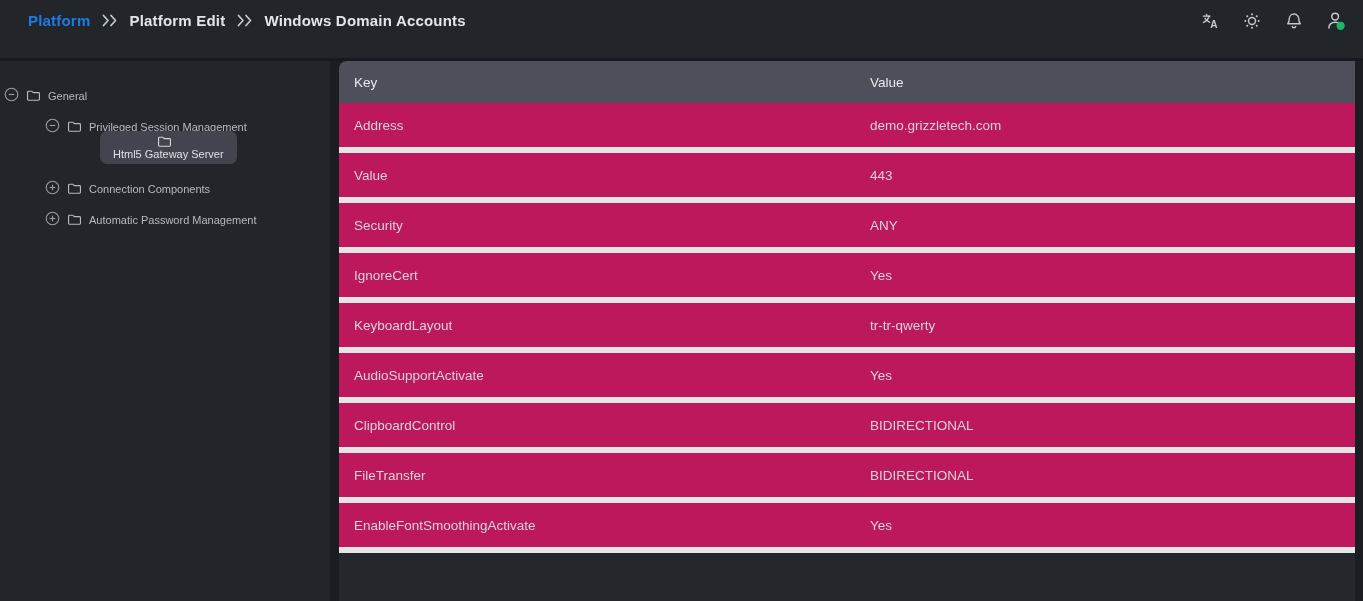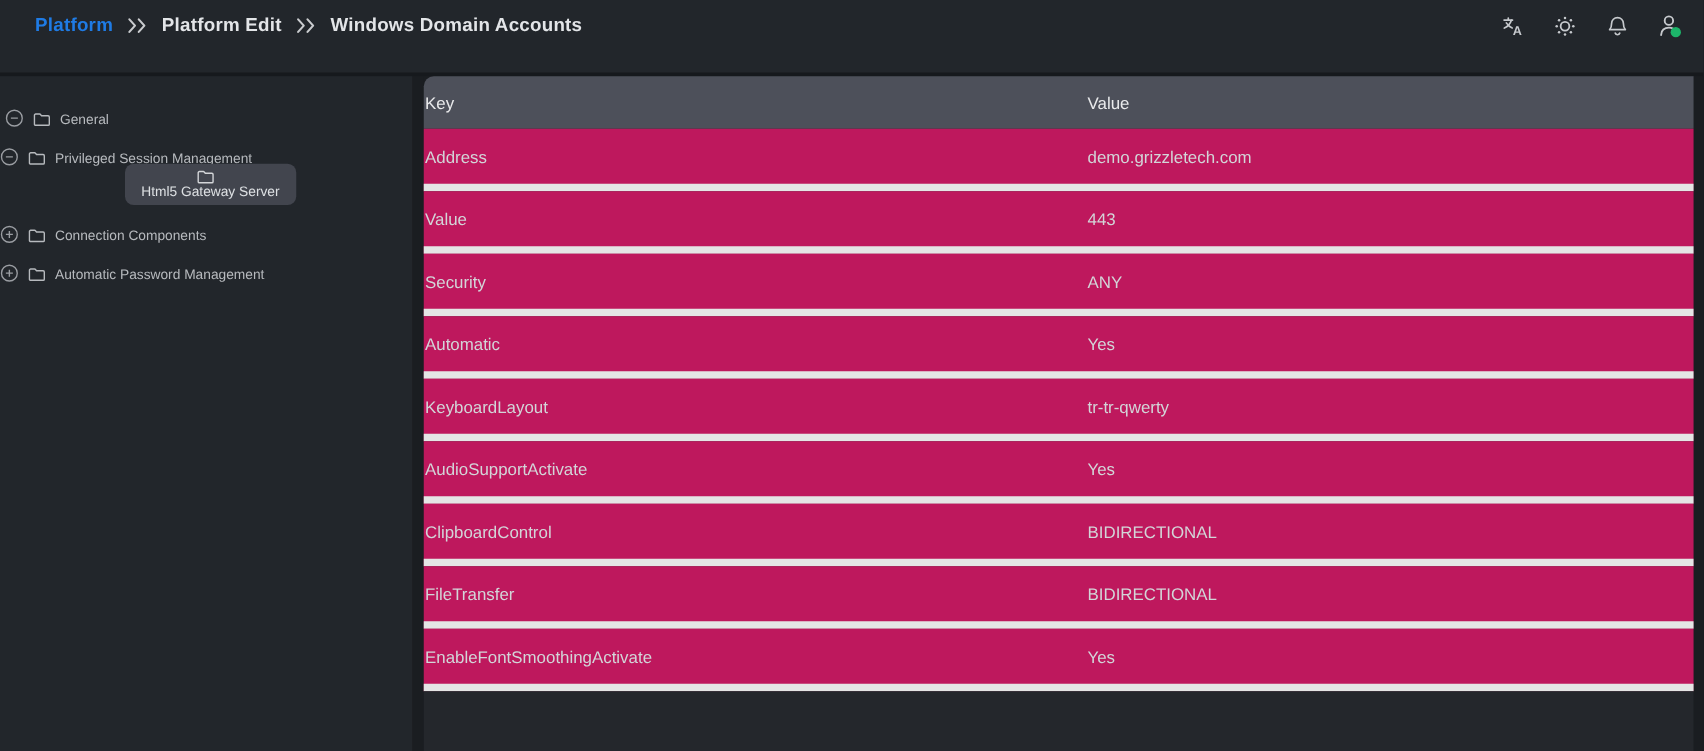--- a/index.html
+++ b/index.html
@@ -24,32 +24,32 @@
   .sidebar { width:330px; background:#22262b; padding-top:17px; flex:0 0 330px; }
   .v-divider { width:9px; background:#1a1d21; flex:0 0 9px; }
   .main { flex:1; display:flex; min-width:0; }
   .table-wrap { flex:1; display:flex; flex-direction:column; min-width:0; }
   .gutter { width:8px; background:#1a1d21; flex:0 0 8px; }
 
   
   .tree-item { display:flex; align-items:flex-end; height:24px; margin-bottom:7px;
                color:#b7babe; font-size:11px; cursor:pointer; }
   .lvl0 { padding-left:4px; }
-  .lvl1 { }
+  .lvl1 { padding-left:45px; }
   .lvl2 { padding-left:100px; }
   .toggle { display:flex; align-items:center; margin-right:7px; color:#9a9da2; }
   .folder { display:flex; align-items:center; margin-right:7px; color:#b7babe; }
   .tree-sel { display:flex; align-items:center; background:#42454e; border-radius:7px;
               padding:4px 13px; color:#dde0e3;flex-direction:column; }
   .tree-sel .folder { color:#d3d5d8; }
 
   
   .thead { height:42px; background:#4d505a; border-radius:8px 0 0 0;
            display:flex; align-items:center; color:#e9eaec; font-size:13.5px; flex:0 0 42px; }
-  .col-key { width:531px; padding-left:1px; flex:0 0 531px; }
+  .col-key { width:531px; padding-left:15px; flex:0 0 531px; }
   .col-val { flex:1; }
   .trow { height:50px; flex:0 0 50px; display:flex; align-items:center; background:#be185d;
           border-bottom:6px solid #e5e5e5; color:#d3d5d8; font-size:13.5px; cursor:default; }
   .filler { flex:1; background:#24272c; }
 </style>
 </head>
 <body>
 
 <div class="app">
 
@@ -204,21 +204,21 @@
         </div>
         <div class="trow">
           <div class="col-key">Value</div>
           <div class="col-val">443</div>
         </div>
         <div class="trow">
           <div class="col-key">Security</div>
           <div class="col-val">ANY</div>
         </div>
         <div class="trow">
-          <div class="col-key">Automatic</div>
+          <div class="col-key">IgnoreCert</div>
           <div class="col-val">Yes</div>
         </div>
         <div class="trow">
           <div class="col-key">KeyboardLayout</div>
           <div class="col-val">tr-tr-qwerty</div>
         </div>
         <div class="trow">
           <div class="col-key">AudioSupportActivate</div>
           <div class="col-val">Yes</div>
         </div>

